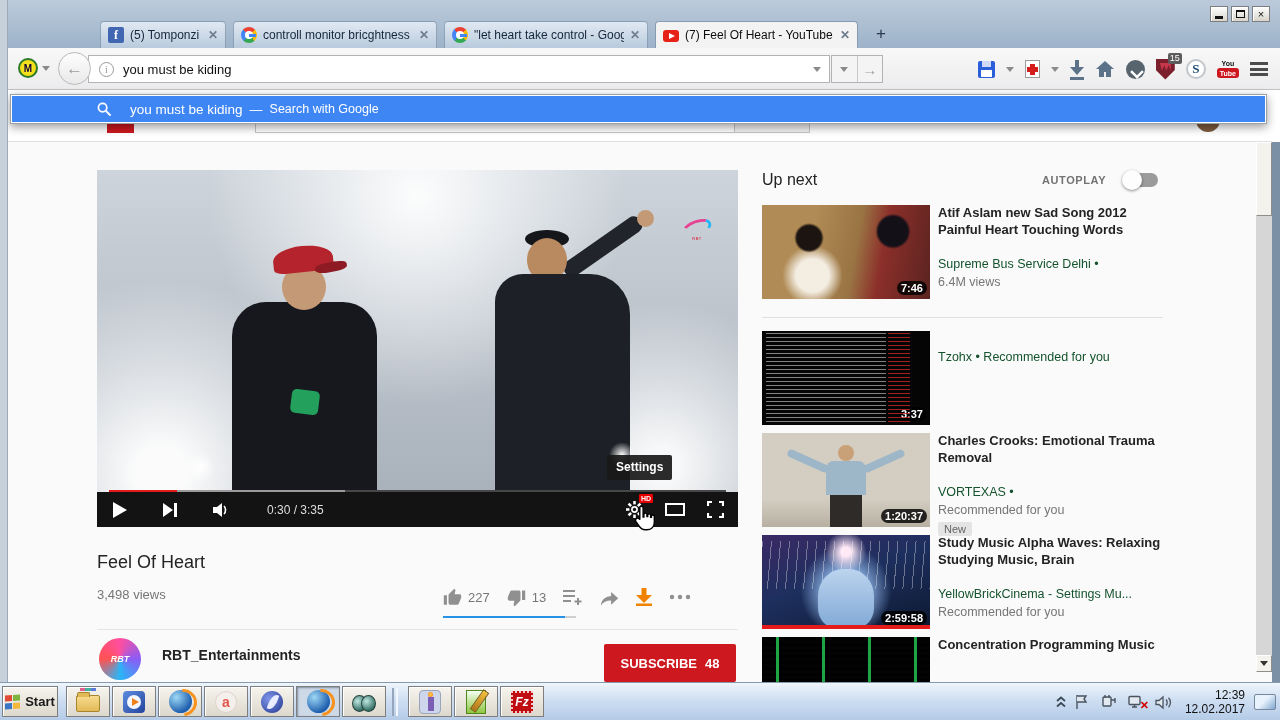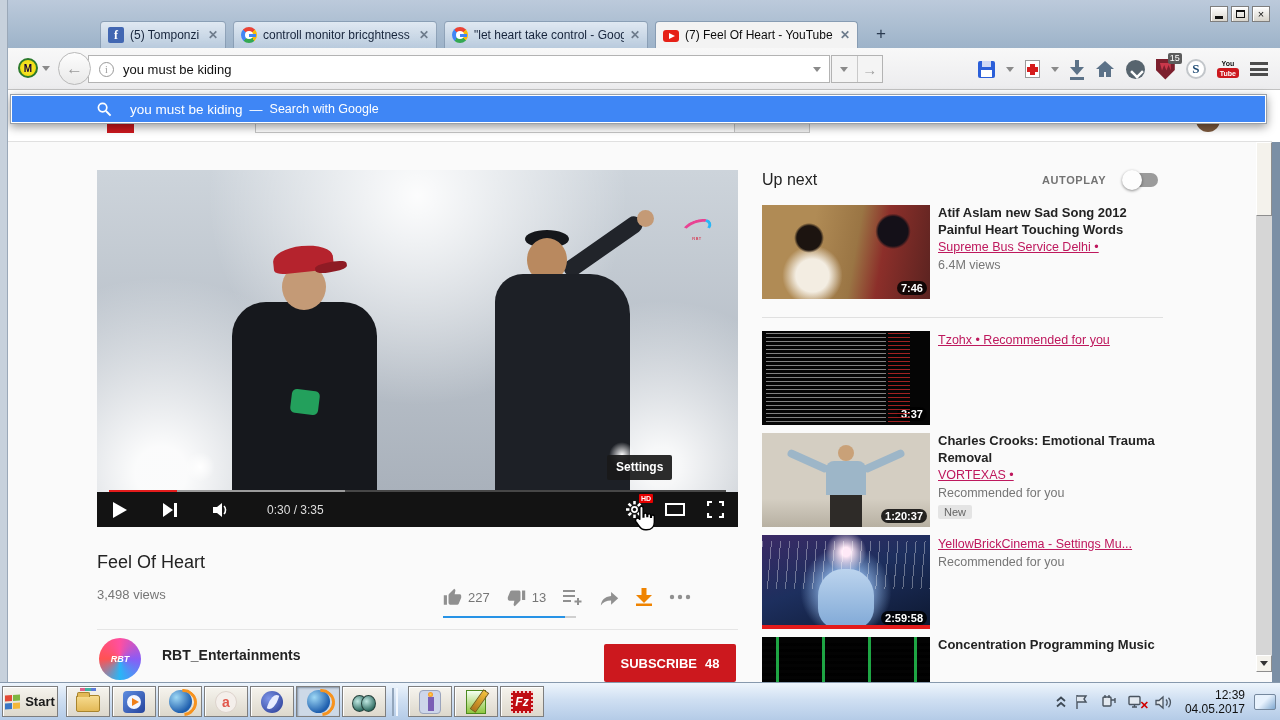--- a/index.html
+++ b/index.html
@@ -200,21 +200,21 @@
   .upnext { position:absolute; left:762px; top:171px; font-size:16px; color:#232323; z-index:7; }
   .autoplay-wrap { position:absolute; left:1042px; top:173px; display:flex; align-items:center; gap:18px; z-index:7; }
   .autoplay-label { font-size:11px; font-weight:bold; color:#737373; letter-spacing:.6px; }
   .toggle { position:relative; width:34px; height:14px; border-radius:7px; background:#9b9b9b; }
   .toggle-knob { position:absolute; left:-2px; top:-3px; width:20px; height:20px; border-radius:50%;
     background:#fdfdfd; box-shadow:0 1px 3px rgba(0,0,0,.45); }
   .sb-item { position:absolute; left:762px; width:401px; height:94px; z-index:7; }
   .sb-thumb { position:absolute; left:0; top:0; width:168px; height:94px; background:#222; overflow:hidden; }
   .sb-text { position:absolute; left:176px; top:0; width:225px; }
   .sb-title { font-size:13px; font-weight:bold; color:#232323; line-height:16.5px; max-height:33px; overflow:hidden; }
-  .sb-meta { font-size:12.5px; color:#be185d; line-height:18px; margin-top:0;text-decoration:underline; }
+  .sb-meta { font-size:12.5px; color:#14532d; line-height:18px; margin-top:17px; }
   .sb-meta2 { font-size:12.5px; color:#767676; line-height:18px; }
   .dur { position:absolute; right:3px; bottom:4px; background:rgba(0,0,0,.82); color:#fff;
     font-size:11px; font-weight:bold; padding:1px 4px; border-radius:7px; }
   .watched::after { content:""; position:absolute; left:0; bottom:0; width:168px; height:4px; background:#e31b1b; }
   .new-badge { display:inline-block; background:#e4e4e4; color:#666; font-size:11px;
     padding:1px 6px; border-radius:2px; margin-top:3px; }
   .sb-sep { position:absolute; left:762px; top:317px; width:401px; height:1px; background:#e0e0e0; z-index:7; }
   .thumb1 { background:
       radial-gradient(circle at 28% 35%, #1c1410 9%, rgba(0,0,0,0) 11%),
       radial-gradient(circle at 78% 28%, #141018 10%, rgba(0,0,0,0) 12%),
@@ -618,20 +618,21 @@
   </div>
 </div>
 
 <div class="sb-item" style="top:535px;">
   <div class="sb-thumb thumb4 watched">
     <span class="t4-web"></span>
       <span class="t4-head"></span>
     <span class="dur">2:59:58</span>
   </div>
   <div class="sb-text">
+    <div class="sb-title">Study Music Alpha Waves: Relaxing Studying Music, Brain</div>
     <div class="sb-meta">YellowBrickCinema - Settings Mu...</div>
     <div class="sb-meta2">Recommended for you</div>
   </div>
 </div>
 
 <div class="sb-item" style="top:637px;height:45px;overflow:hidden;">
   <div class="sb-thumb thumb5"></div>
   <div class="sb-text">
     <div class="sb-title">Concentration Programming Music</div>
   </div>
@@ -727,17 +728,17 @@
       <svg width="17" height="15" viewBox="0 0 17 15">
           <g fill="none" stroke="#4a5460" stroke-width="1.3">
             <path d="M1 5.5h3l4-3.5v11l-4-3.5H1z" fill="#e3e9f0"></path>
             <path d="M11 4.5c1.6 1.6 1.6 4.4 0 6"></path>
             <path d="M13.5 2.8c2.6 2.6 2.6 6.8 0 9.4"></path>
           </g>
         </svg>
     </span>
     <span class="clock">
       <div>12:39</div>
-      <div>04.05.2017</div>
+      <div>12.02.2017</div>
     </span>
     <span class="showdesk"></span>
   </div>
 </div>
 
 </body></html>

